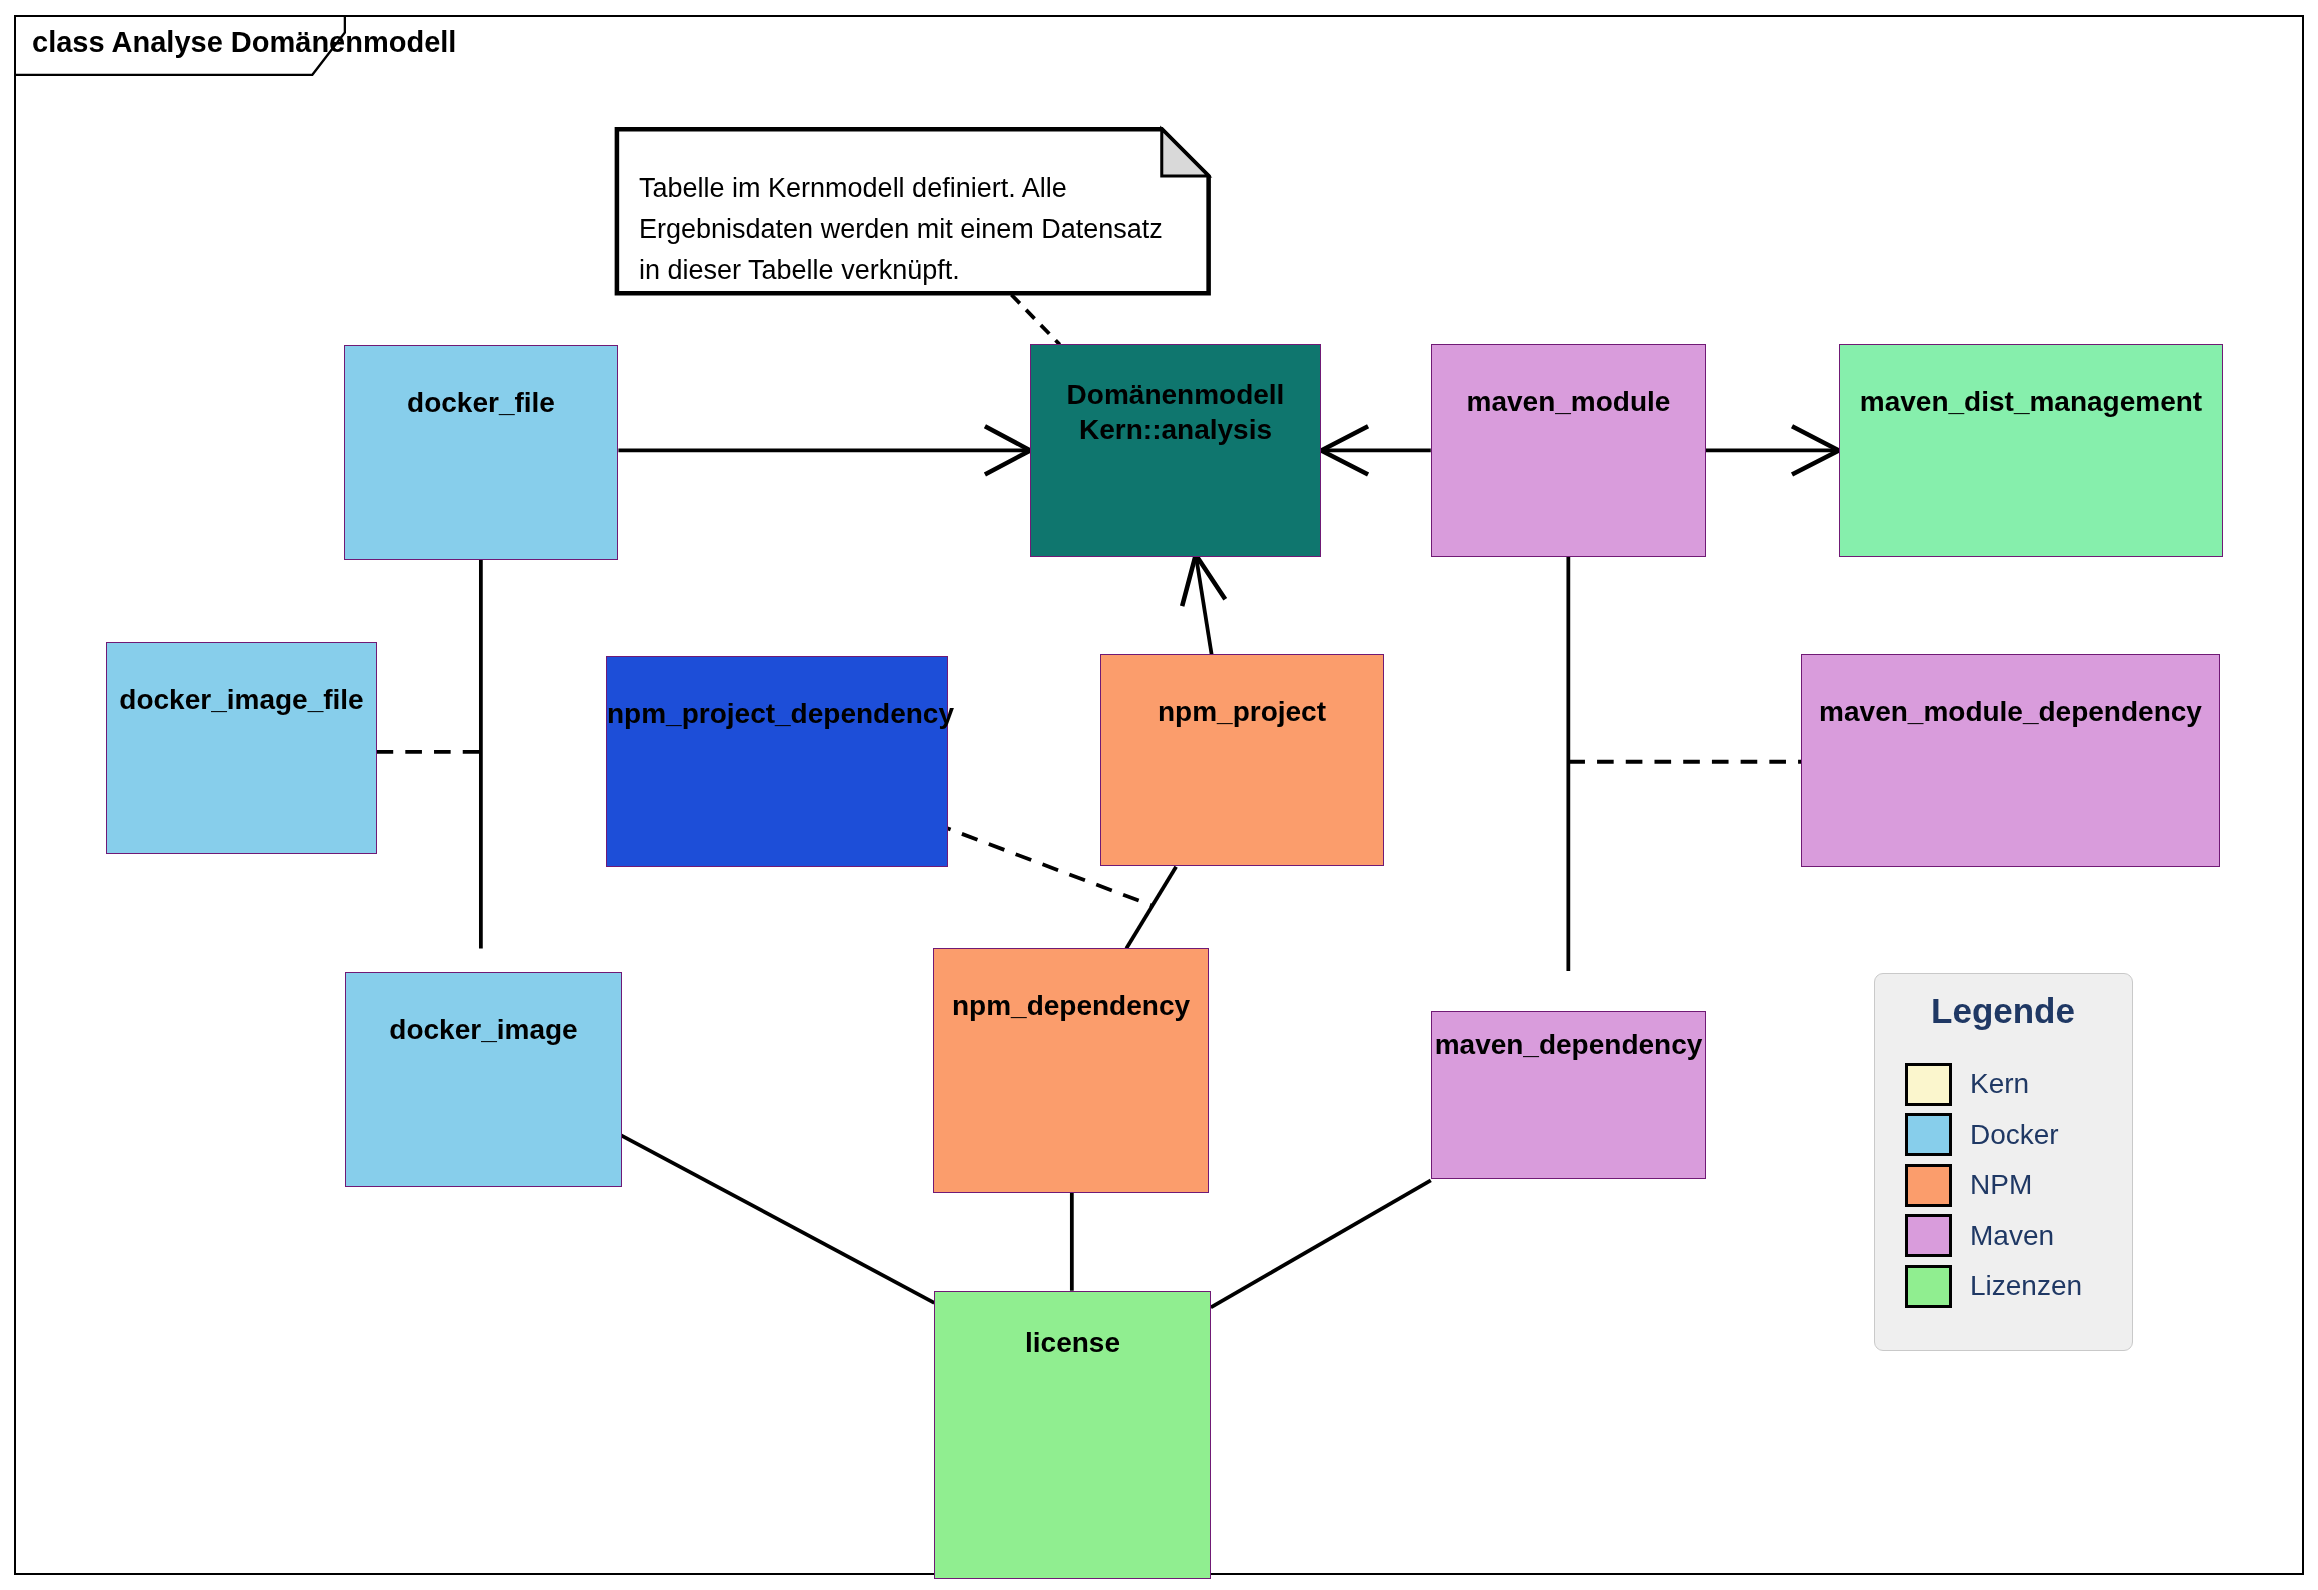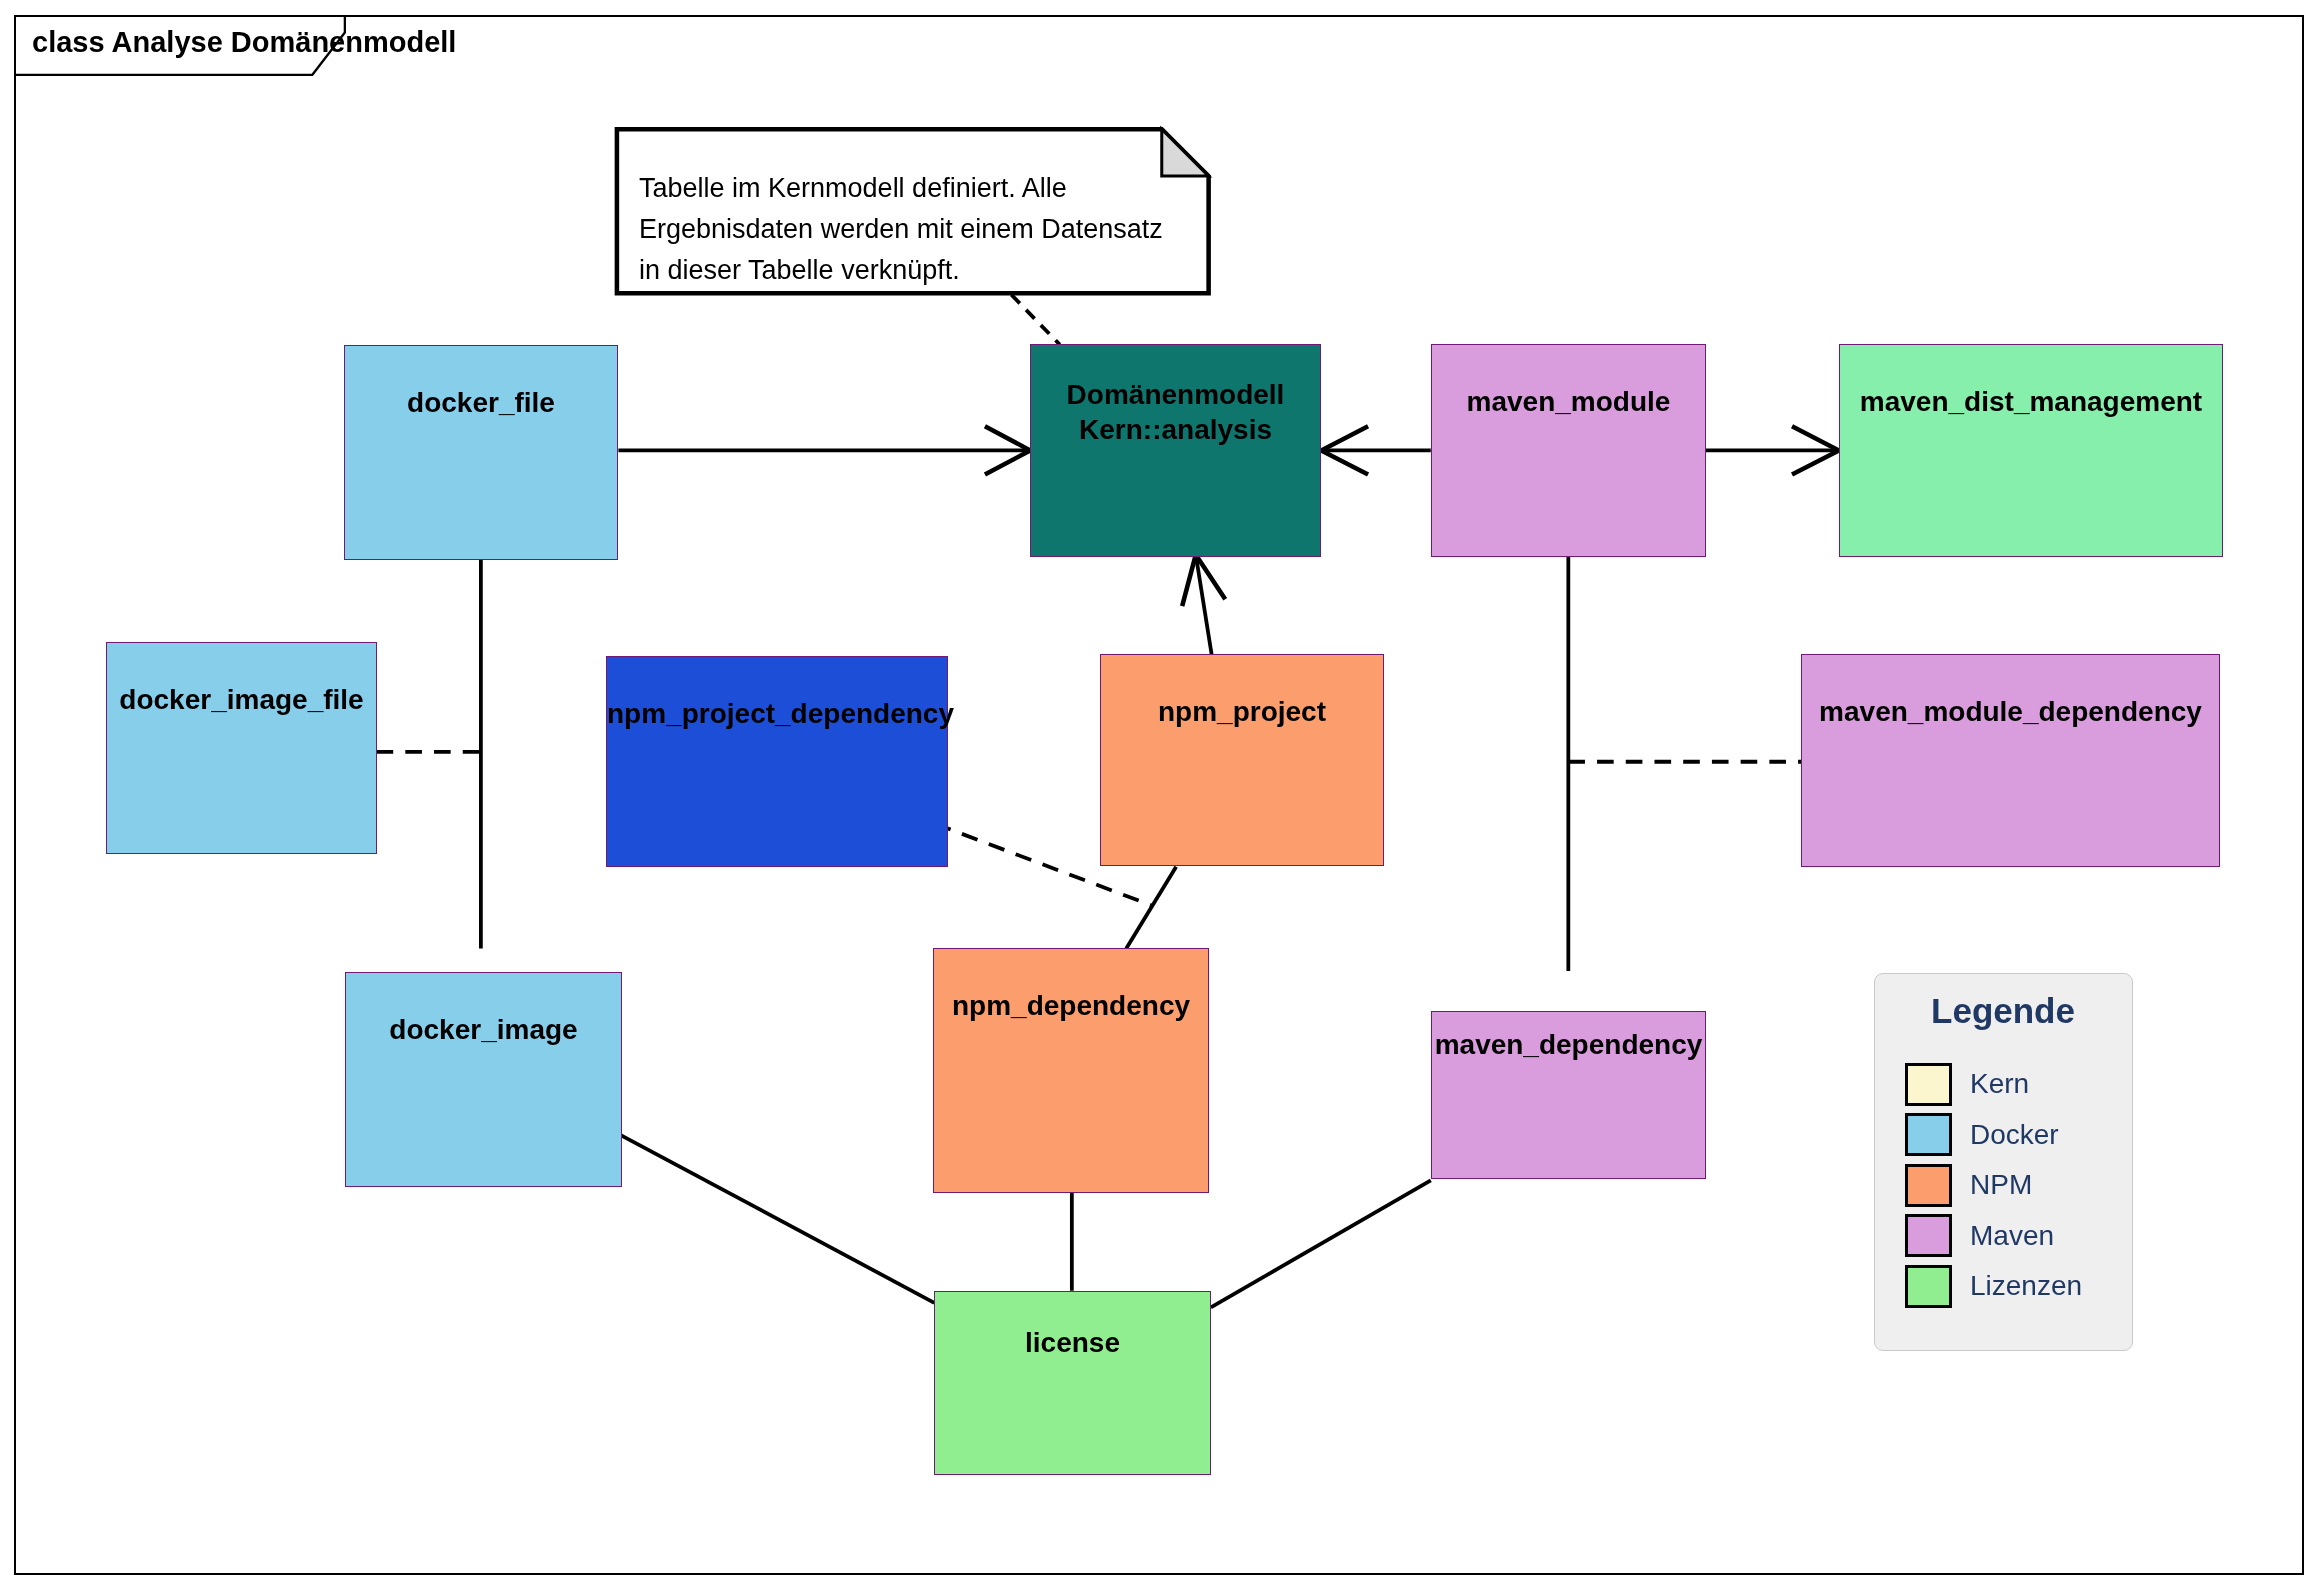--- a/index.html
+++ b/index.html
@@ -138,21 +138,21 @@
   </div>
 
   <div class="box" style="left: 933px; top: 948px; width: 276px; height: 245px; background-color: rgb(251, 157, 108);">
     <span class="box-label">npm_dependency</span>
   </div>
 
   <div class="box" style="left: 1431px; top: 1011px; width: 275px; height: 168px; padding-top: 15px; background-color: rgb(217, 156, 220);">
     <span class="box-label">maven_dependency</span>
   </div>
 
-  <div class="box" style="left: 934px; top: 1291px; width: 277px; height: 184px; padding-top: 33px; background-color: rgb(144, 238, 144);">
+  <div class="box" style="left: 934px; top: 1291px; width: 277px; height: 288px; padding-top: 33px; background-color: rgb(144, 238, 144);">
     <span class="box-label">license</span>
   </div>
 
   <div class="legend">
     <div class="legend-title">Legende</div>
     <div class="legend-item">
       <span class="swatch" style="background-color: rgb(251, 246, 205);"></span>
       <span class="legend-label">Kern</span>
     </div>
     <div class="legend-item">

